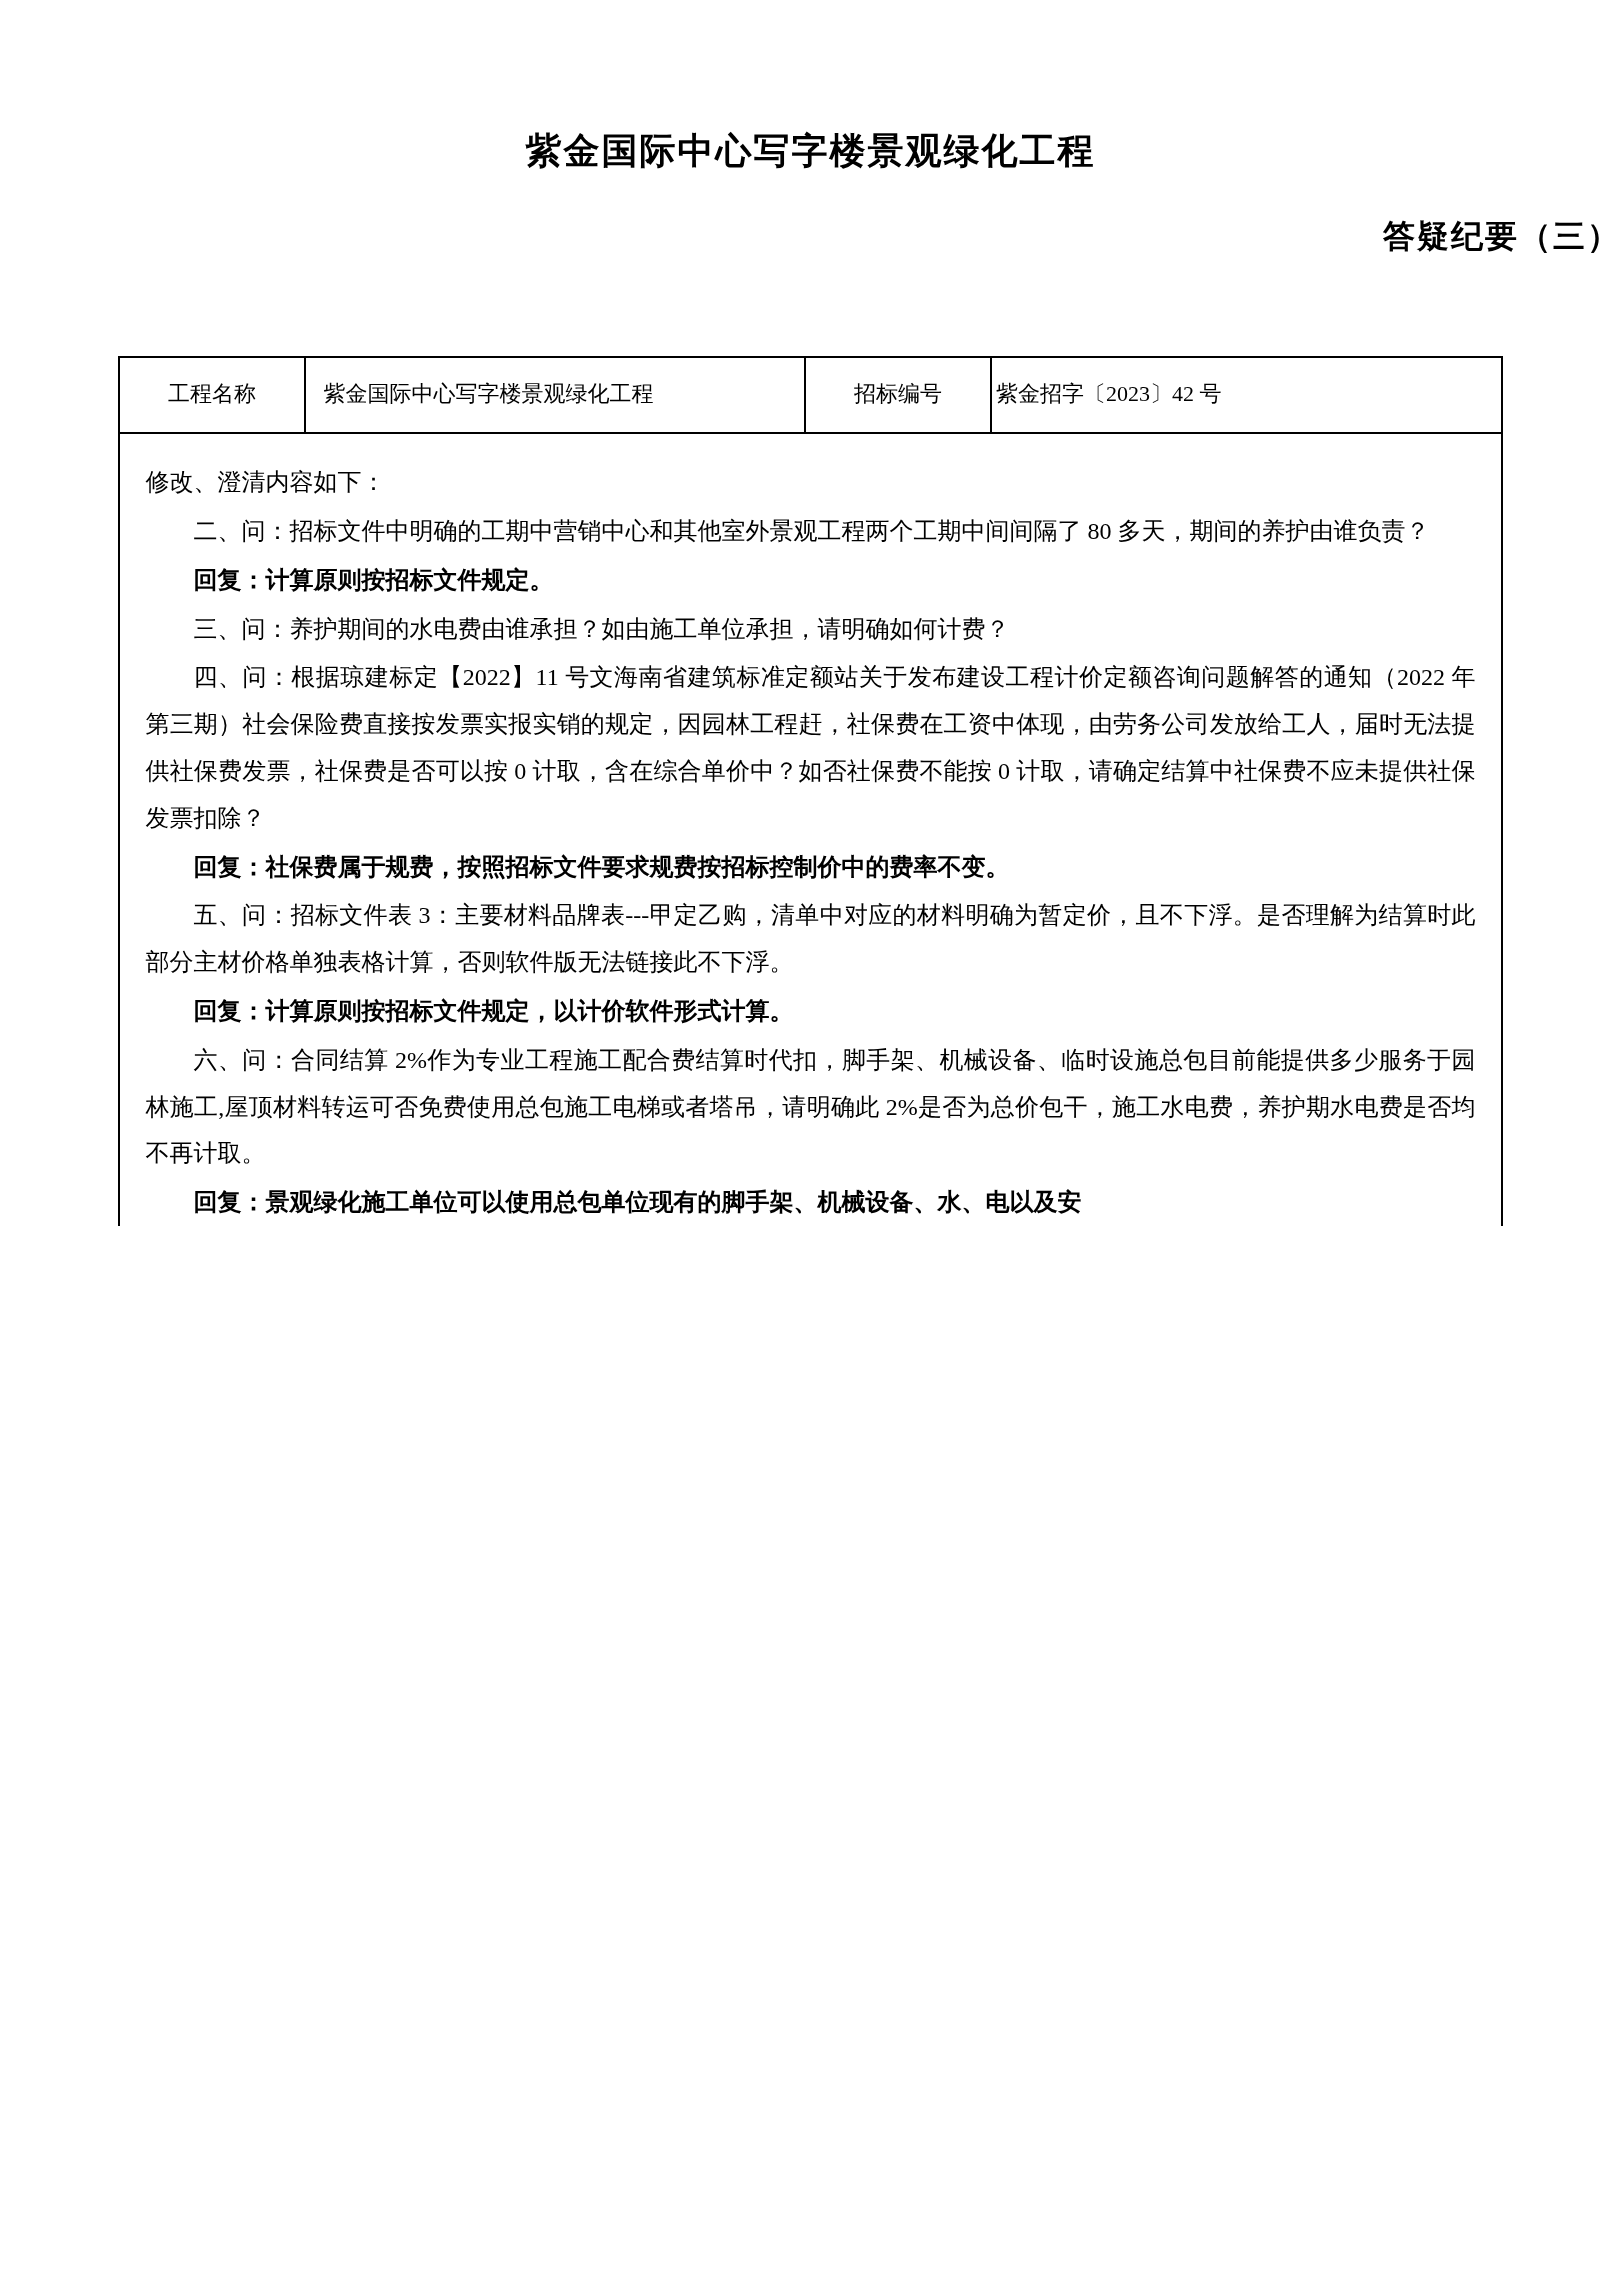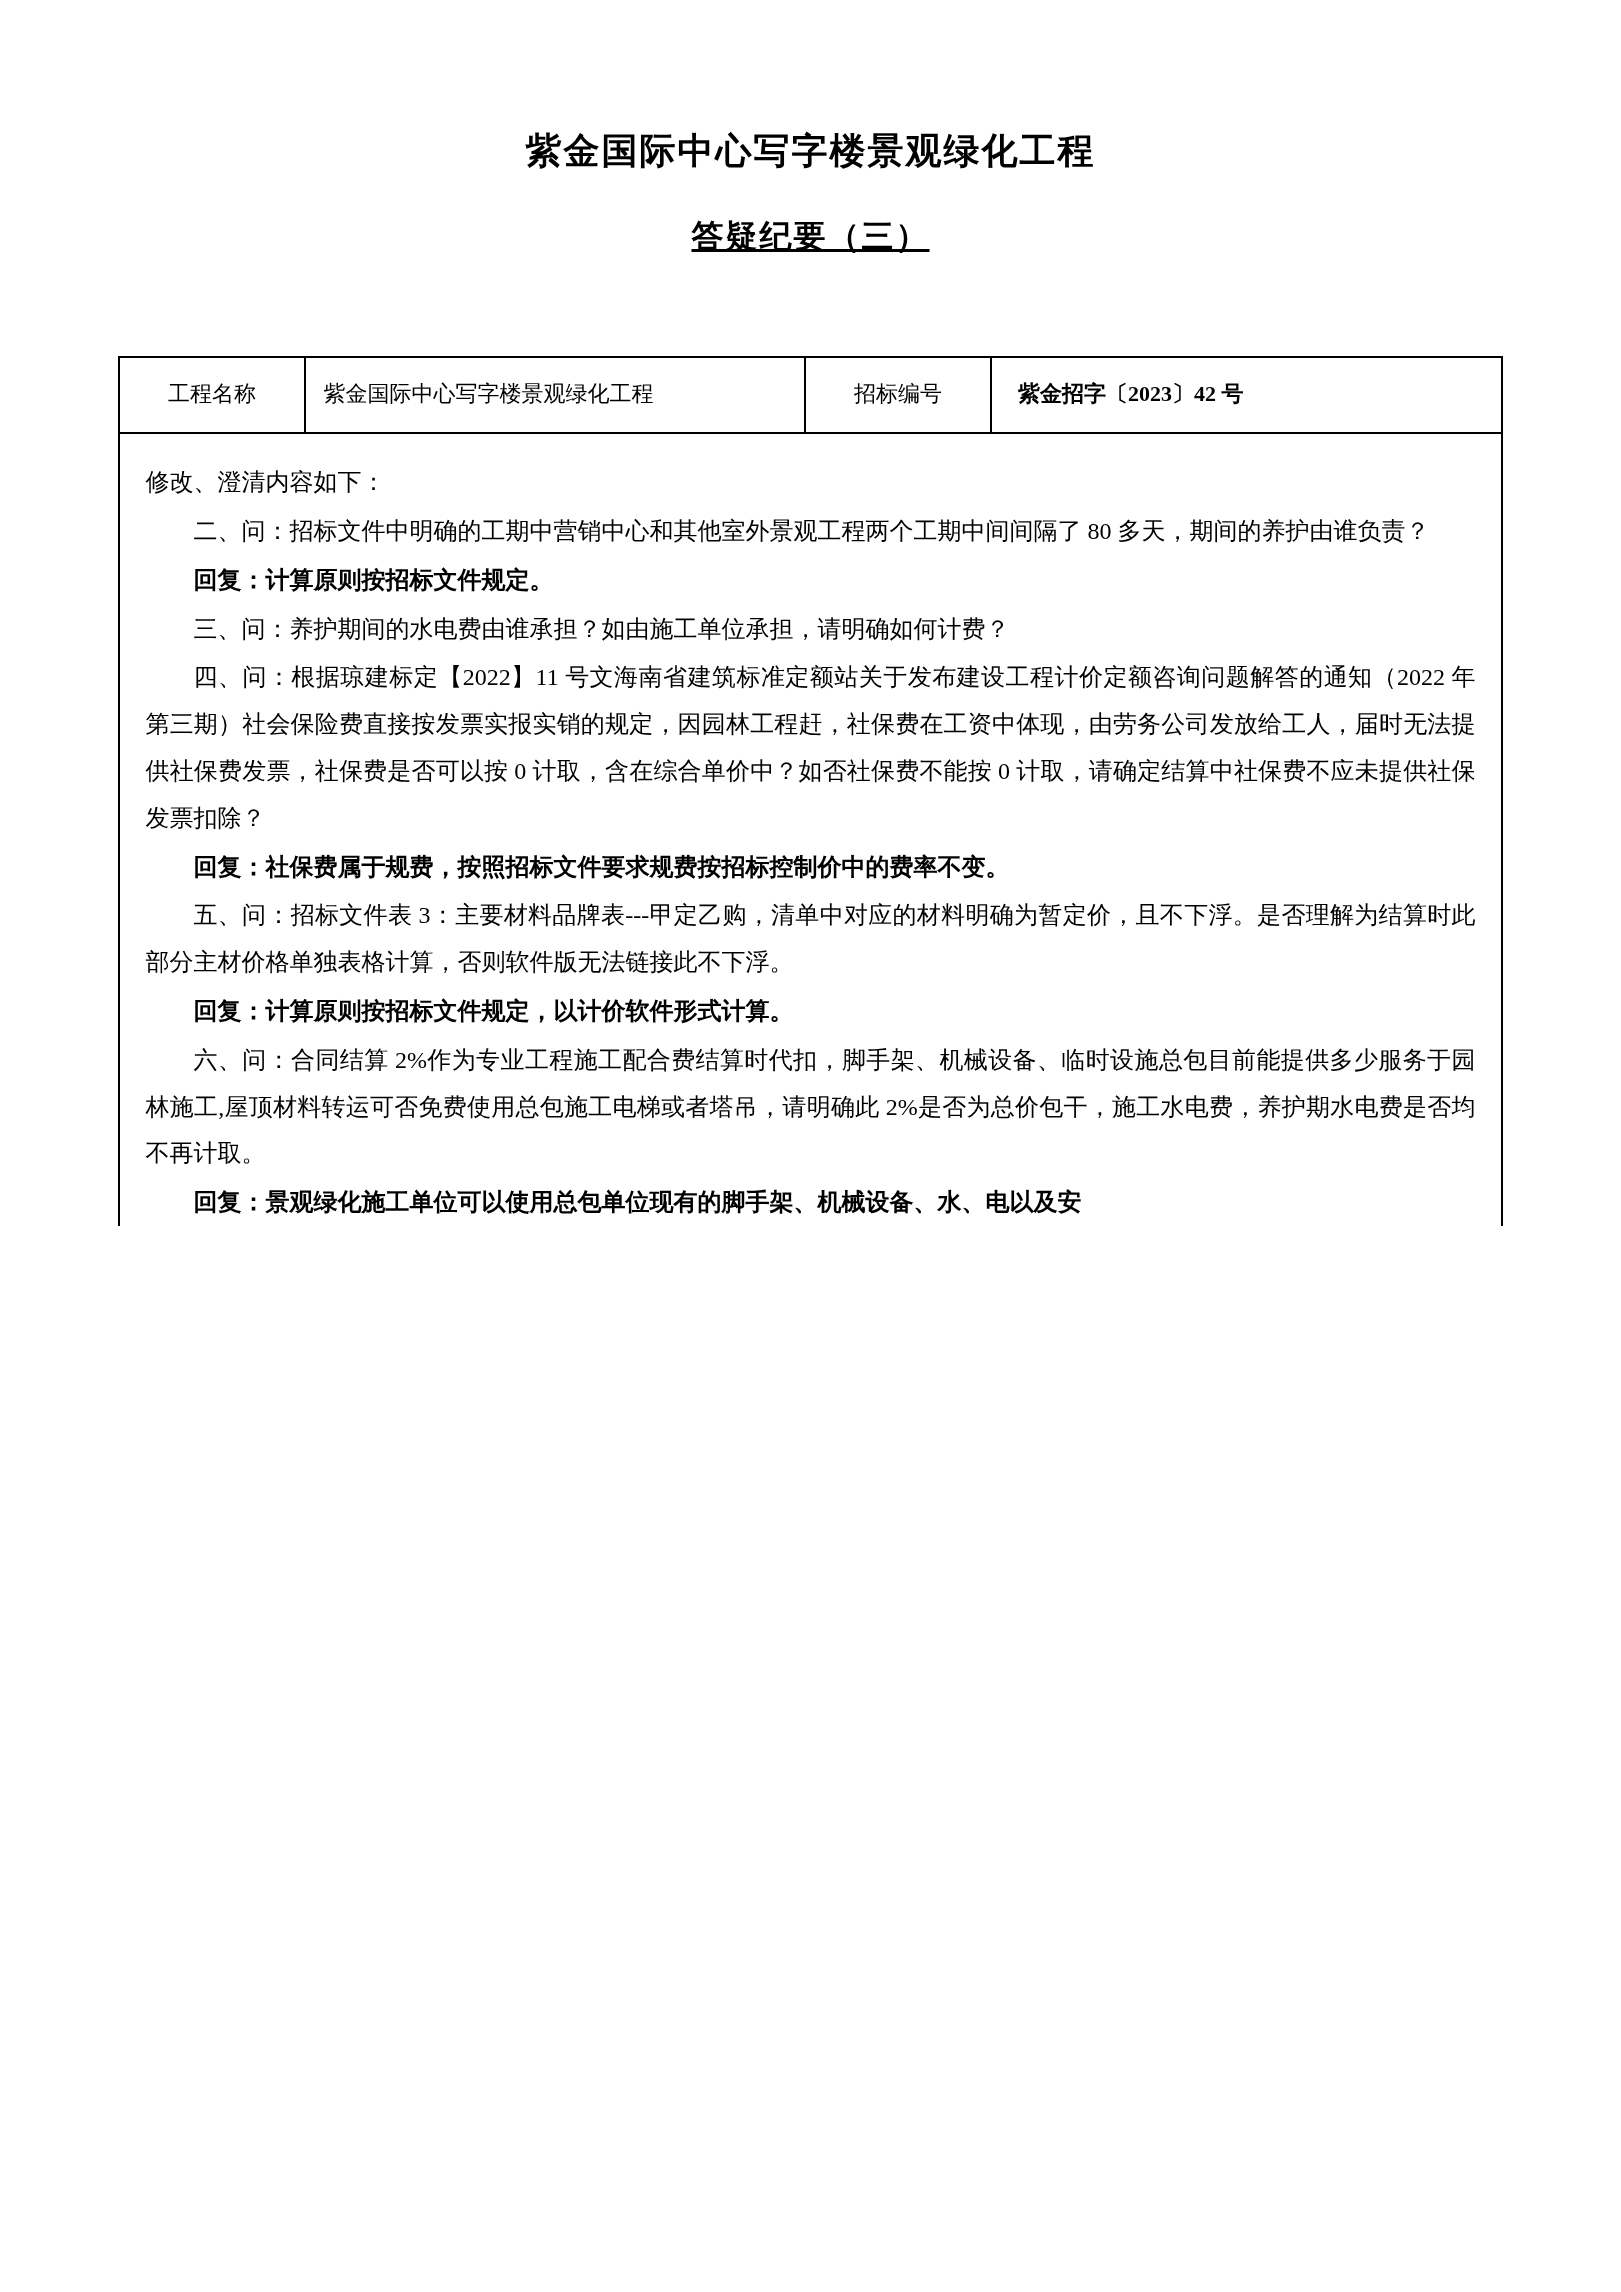--- a/index.html
+++ b/index.html
@@ -25,27 +25,26 @@
   }
   .doc-title {
     text-align: center;
     font-size: 36px;
     font-weight: bold;
     letter-spacing: 2px;
     margin-top: 127px;
     line-height: 1.35;
   }
   .doc-subtitle {
-    text-align: center;
+    text-align: right;
     font-size: 32px;
     font-weight: bold;
     letter-spacing: 2px;
     margin-top: 39px;
     line-height: 1.35;
-    text-decoration: underline;
   }
   .table-wrap {
     margin: 98px 118px 0 118px;
     border: 2px solid #000;
     border-bottom: none;
   }
   .info-row {
     display: flex;
     border-bottom: 2px solid #000;
   }
@@ -54,21 +53,21 @@
     padding: 21.6px 13.7px;
     display: flex;
     align-items: center;
     justify-content: center;
     box-sizing: border-box;
     line-height: 1.4;
   }
   .c-label-1 { width: 186px; border-right: 2px solid #000; }
   .c-value-1 { width: 500px; border-right: 2px solid #000; justify-content: flex-start; padding-left: 17.6px; }
   .c-label-2 { width: 186px; border-right: 2px solid #000; }
-  .c-value-2 { flex: 1; justify-content: flex-start; padding-left: 26px; font-weight: bold; }
+  .c-value-2 { flex: 1; justify-content: flex-start; padding-left: 4px; }
 
   .body-cell {
     border-bottom: none;
     padding: 25.5px 25.5px 0 25.5px;
     font-size: 24px;
     line-height: 1.95;
     box-sizing: border-box;
   }
   .para {
     margin: 0 0 2px 0;

